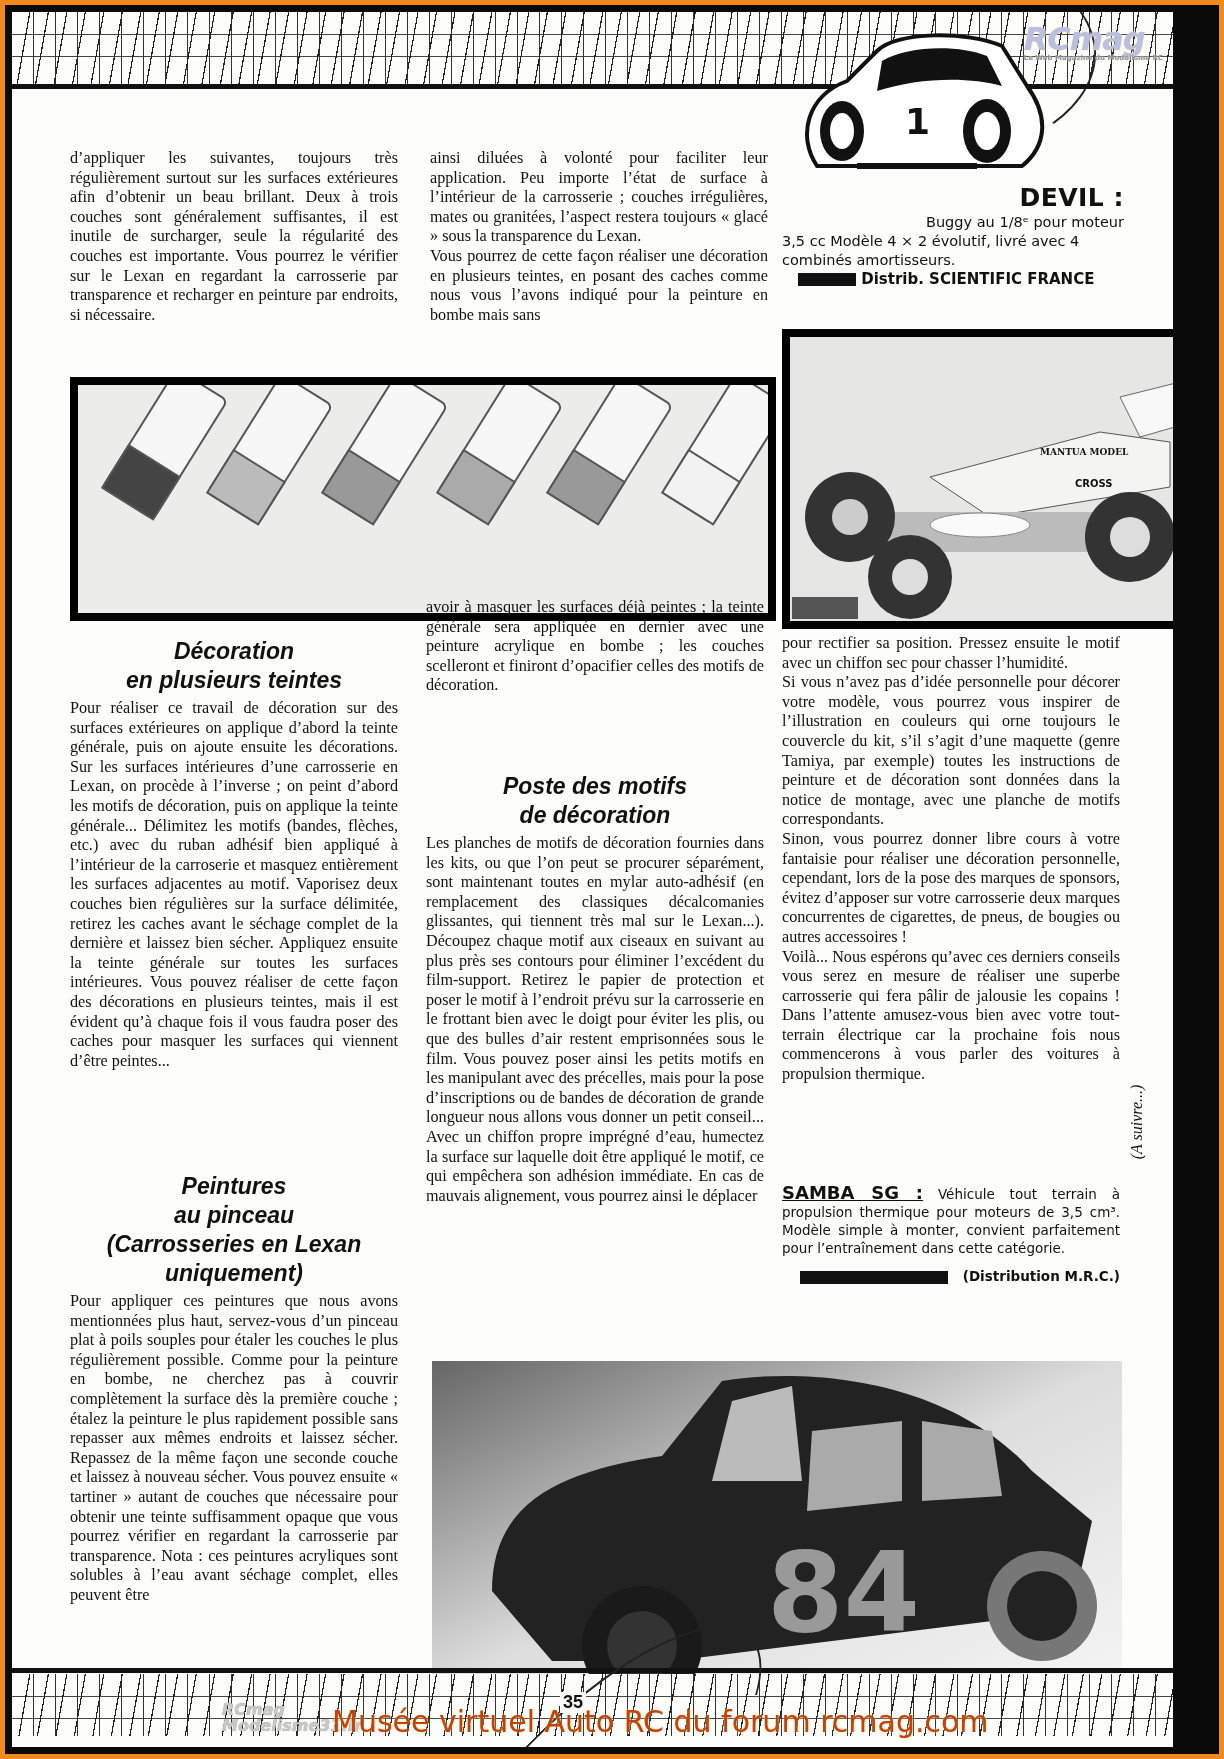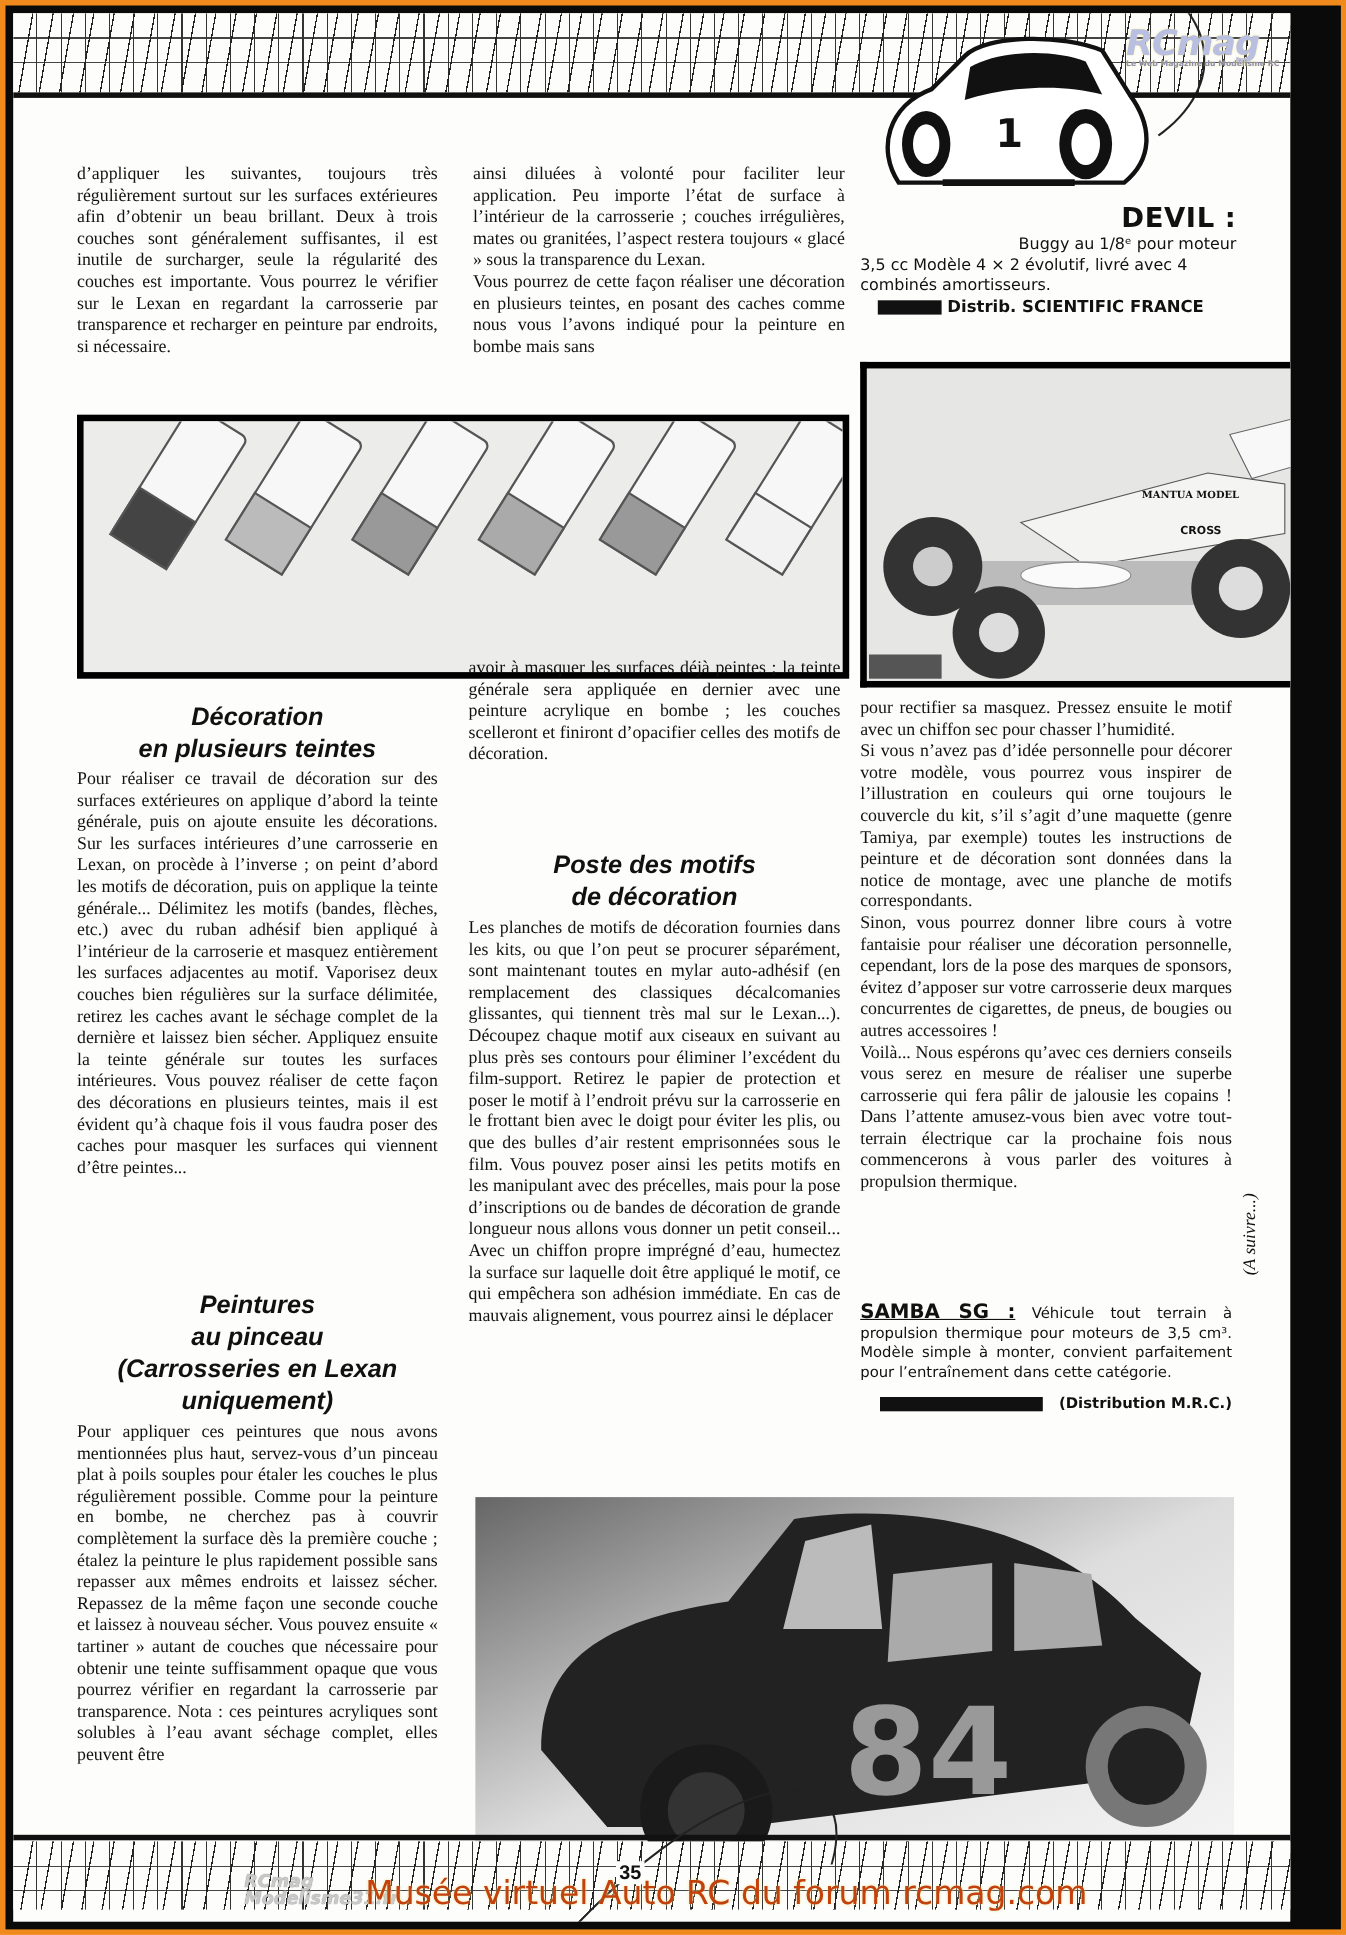--- a/index.html
+++ b/index.html
@@ -79,21 +79,21 @@
   .sans-box {
     font-family: "DejaVu Sans", sans-serif; font-size: 14.5px; line-height: 19px;
   }
   .devil-title {
     font-family: "DejaVu Sans", sans-serif; font-weight: bold; font-size: 25px;
     text-align: right; letter-spacing: 0.5px;
   }
   .black-bar { display: inline-block; background: #111; height: 13px; vertical-align: middle; }
 
   .photo {
-    position: absolute; border: 6px solid #000000; background: #e8e8e6; overflow: hidden;
+    position: absolute; border: 8px solid #000000; background: #e8e8e6; overflow: hidden;
   }
   .side-note {
     position: absolute; left: 1113px; top: 1045px; width: 24px; height: 130px;
   }
   .side-note span {
     position: absolute; left: 50%; top: 50%;
     transform: translate(-50%, -50%) rotate(-90deg);
     white-space: nowrap; font-style: italic; font-size: 16px;
   }
 </style>
@@ -216,21 +216,21 @@
 
   <div class="col" style="left:414px;top:760px;width:338px;">
     <div class="h2">
       <div>Poste des motifs</div>
       <div>de décoration</div>
     </div>
     <p>Les planches de motifs de décoration fournies dans les kits, ou que l’on peut se procurer séparément, sont maintenant toutes en mylar auto-adhésif (en remplacement des classiques décalcomanies glissantes, qui tiennent très mal sur le Lexan...). Découpez chaque motif aux ciseaux en suivant au plus près ses contours pour éliminer l’excédent du film-support. Retirez le papier de protection et poser le motif à l’endroit prévu sur la carrosserie en le frottant bien avec le doigt pour éviter les plis, ou que des bulles d’air restent emprisonnées sous le film. Vous pouvez poser ainsi les petits motifs en les manipulant avec des précelles, mais pour la pose d’inscriptions ou de bandes de décoration de grande longueur nous allons vous donner un petit conseil... Avec un chiffon propre imprégné d’eau, humectez la surface sur laquelle doit être appliqué le motif, ce qui empêchera son adhésion immédiate. En cas de mauvais alignement, vous pourrez ainsi le déplacer</p>
   </div>
 
   <div class="col" style="left:770px;top:622px;width:338px;">
-    <p>pour rectifier sa masquez. Pressez ensuite le motif avec un chiffon sec pour chasser l’humidité.</p>
+    <p>pour rectifier sa position. Pressez ensuite le motif avec un chiffon sec pour chasser l’humidité.</p>
     <p>Si vous n’avez pas d’idée personnelle pour décorer votre modèle, vous pourrez vous inspirer de l’illustration en couleurs qui orne toujours le couvercle du kit, s’il s’agit d’une maquette (genre Tamiya, par exemple) toutes les instructions de peinture et de décoration sont données dans la notice de montage, avec une planche de motifs correspondants.</p>
     <p>Sinon, vous pourrez donner libre cours à votre fantaisie pour réaliser une décoration personnelle, cependant, lors de la pose des marques de sponsors, évitez d’apposer sur votre carrosserie deux marques concurrentes de cigarettes, de pneus, de bougies ou autres accessoires !</p>
     <p>Voilà... Nous espérons qu’avec ces derniers conseils vous serez en mesure de réaliser une superbe carrosserie qui fera pâlir de jalousie les copains ! Dans l’attente amusez-vous bien avec votre tout-terrain électrique car la prochaine fois nous commencerons à vous parler des voitures à propulsion thermique.</p>
   </div>
 
   <div class="side-note">
     <span>(A suivre...)</span>
   </div>
 
   <div class="col sans-box" style="left:770px;top:1172px;width:338px;font-size:13.5px;line-height:18px;">

